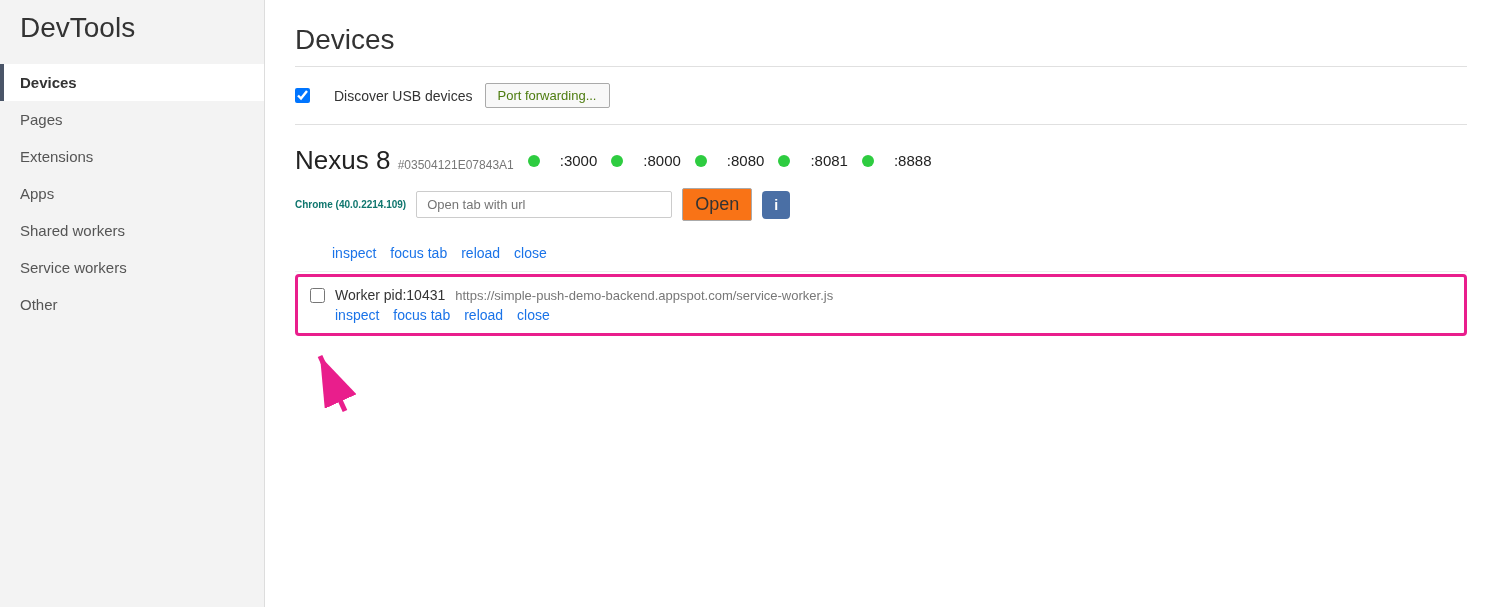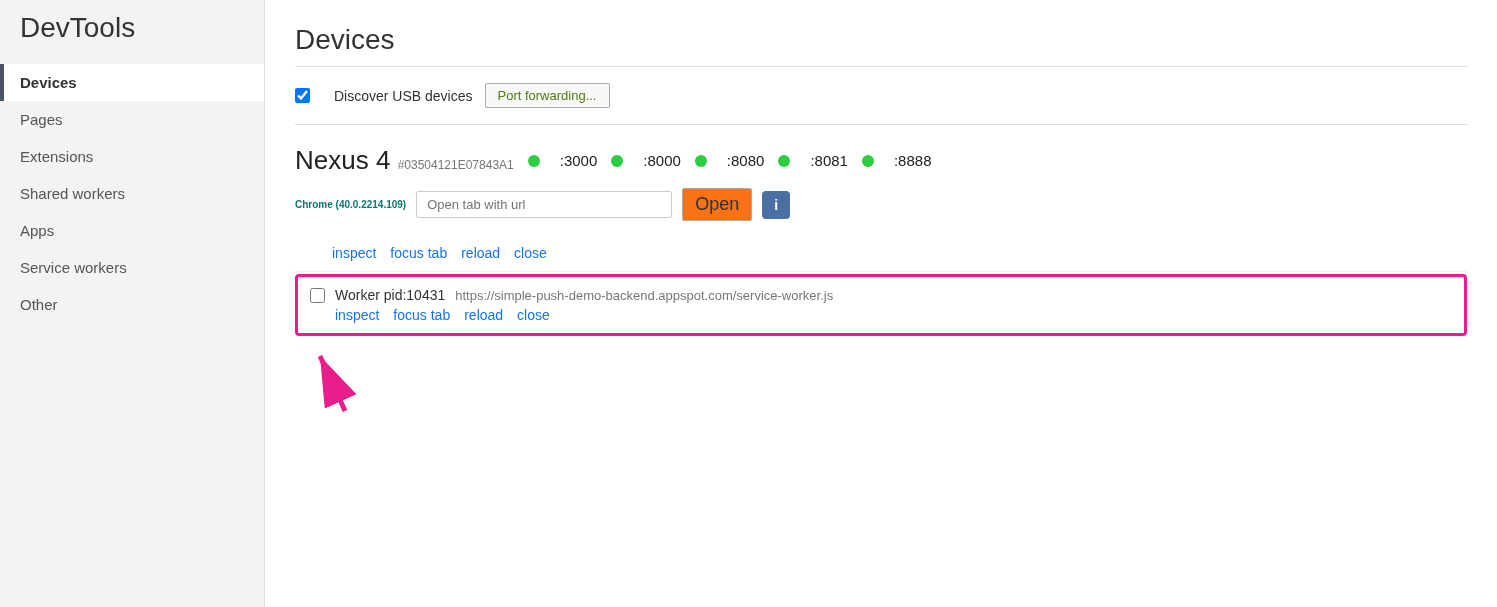--- a/index.html
+++ b/index.html
@@ -234,24 +234,24 @@
   <div class="sidebar-item active">
     <span>Devices</span>
   </div>
   <div class="sidebar-item">
     <span>Pages</span>
   </div>
   <div class="sidebar-item">
     <span>Extensions</span>
   </div>
   <div class="sidebar-item">
+    <span>Apps</span>
+  </div>
+  <div class="sidebar-item">
     <span>Shared workers</span>
-  </div>
-  <div class="sidebar-item">
-    <span>Apps</span>
   </div>
   <div class="sidebar-item">
     <span>Service workers</span>
   </div>
   <div class="sidebar-item">
     <span>Other</span>
   </div>
 </div>
 
 <div class="main">
@@ -261,21 +261,21 @@
     <label>
       <input type="checkbox" checked="" style="">
       <span>Discover USB devices</span>
     </label>
     <button class="port-forwarding-btn">Port forwarding...</button>
   </div>
 
   <div class="device-section">
     <div class="device-header">
       <span class="device-name">
-        <span>Nexus 4</span>
+        <span>Nexus 8</span>
         <span class="device-id">#03504121E07843A1</span>
       </span>
       <span class="port-badge">
         <span class="green-dot"></span>
         <span>:3000</span>
       </span>
       <span class="port-badge">
         <span class="green-dot"></span>
         <span>:8000</span>
       </span>

